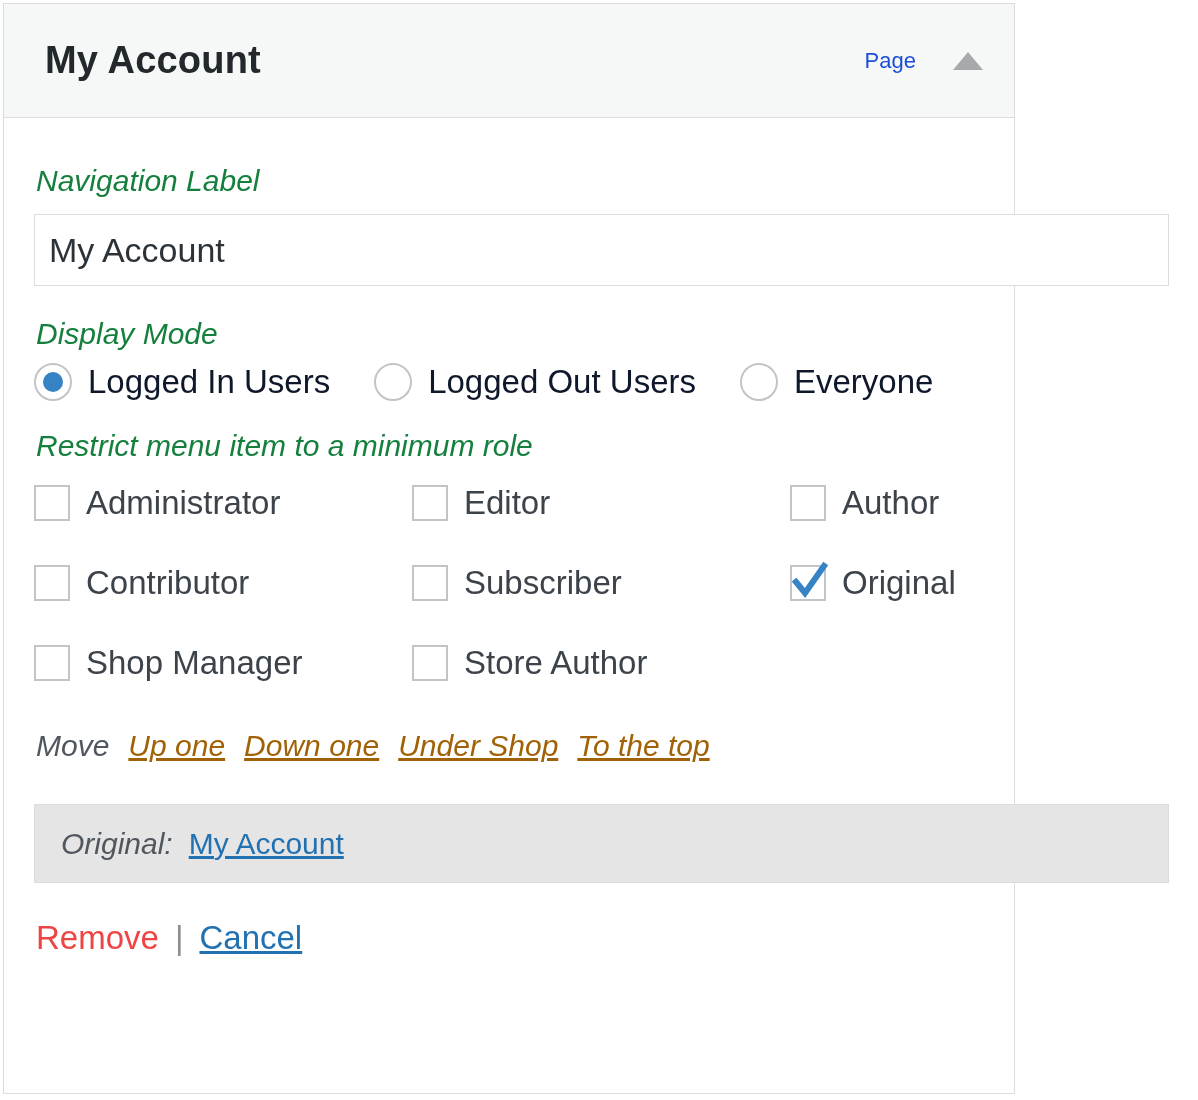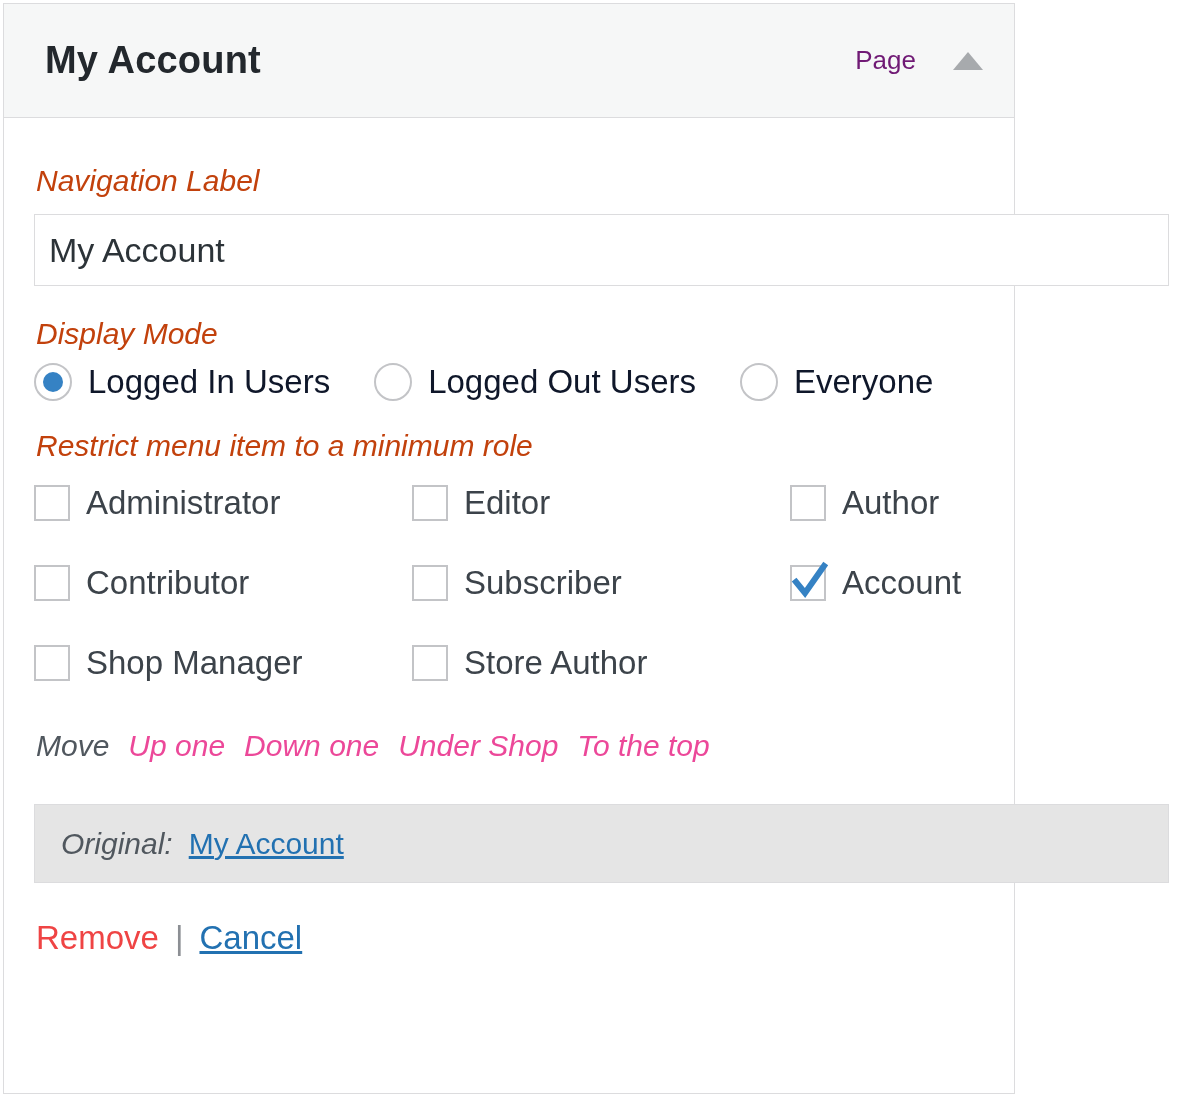--- a/index.html
+++ b/index.html
@@ -47,22 +47,22 @@
   .item-controls {
     position: absolute;
     right: 24px;
     top: 0;
     height: 100%;
     display: flex;
     align-items: center;
     gap: 30px;
   }
   .item-type {
-    font-size: 26px;
-    color: #701a75;
+    font-size: 22px;
+    color: #1d4ed8;
     white-space: nowrap;
   }
   .toggle-btn {
     width: 44px;
     height: 44px;
     display: flex;
     align-items: center;
     justify-content: center;
     cursor: pointer;
   }
@@ -76,21 +76,21 @@
 
   
   .item-settings {
     padding: 0 30px 0 30px;
     position: relative;
   }
 
   .field-label {
     font-style: italic;
     font-size: 30px;
-    color: #c2410c;
+    color: #15803d;
     line-height: 1;
     white-space: nowrap;
   }
 
   
   .nav-label-block { padding-top: 48px; }
   .nav-label-block .field-label { margin-left: 2px; }
   .text-input {
     display: block;
     margin-top: 18px;
@@ -186,21 +186,22 @@
     font-size: 30px;
     white-space: nowrap;
   }
   .move-word {
     font-style: italic;
     color: #50575e;
     margin-left: 2px;
   }
   .move-link {
     font-style: italic;
-    color: #ec4899;
+    color: #a16207;
+    text-decoration: underline;
     cursor: pointer;
     margin-left: 19px;
   }
 
   
   .original-box {
     margin-top: 41px;
     width: 1135px;
     height: 79px;
     border: 1px solid #dcdcde;
@@ -325,21 +326,21 @@
           </span>
           <span class="role-text">Subscriber</span>
         </label>
 
         <label class="role-option checked">
           <span class="check-mark">
             <svg width="40" height="44" viewBox="0 0 40 44">
                 <path d="M6 22 L15 33 L34 6" fill="none" stroke="#3582c4" stroke-width="6" stroke-linecap="square"></path>
               </svg>
           </span>
-          <span class="role-text">Account</span>
+          <span class="role-text">Original</span>
         </label>
 
         <label class="role-option">
           <span class="check-mark">
             
           </span>
           <span class="role-text">Shop Manager</span>
         </label>
 
         <label class="role-option">

